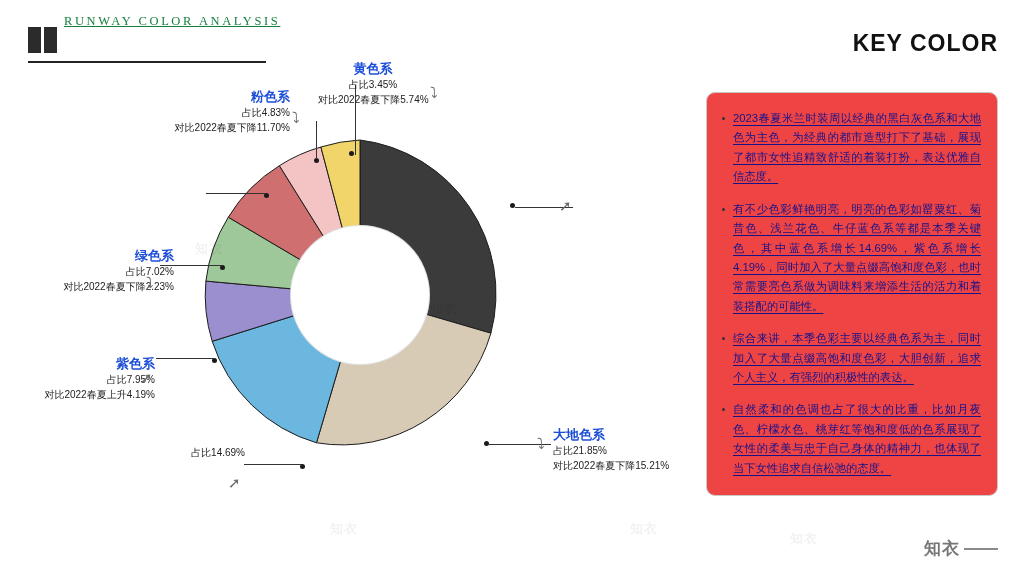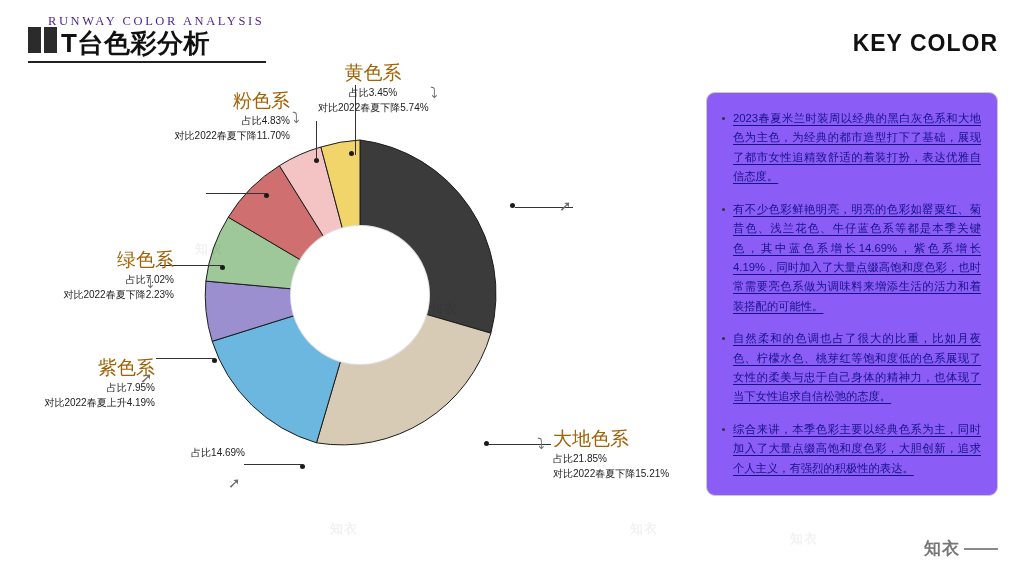--- a/index.html
+++ b/index.html
@@ -7,23 +7,24 @@
     width:1024px;height:576px;
     background:#ffffff;
     font-family:"Liberation Sans","DejaVu Sans",sans-serif;
     color:#111;
     overflow:hidden;
     position:relative;
   }
   
   .header{position:absolute;left:28px;top:14px;}
   .header .eyebrow{
-    font-size:12.5px;letter-spacing:2.6px;color:#4c1d95;
+    font-size:12.5px;letter-spacing:2.6px;color:#15803d;
     font-family:"Liberation Serif","DejaVu Serif",serif;
-    margin-left:20px;
+    margin-left:36px;
+    text-decoration:underline;
   }
   .header .title-row{display:flex;align-items:flex-end;margin-top:-2px;}
   .header .logo-blocks{display:flex;gap:3px;margin-right:4px;margin-bottom:3px;}
   .header .logo-blocks i{display:block;width:13px;height:26px;background:#2b2b2b;}
   .header .title{
     font-size:26px;font-weight:bold;letter-spacing:0.5px;color:#111;line-height:1;
   }
   .header .rule{width:238px;height:2px;background:#222;margin-top:5px;margin-left:0;}
   .key-color{
     position:absolute;right:26px;top:30px;
@@ -40,36 +41,36 @@
   .donut::after{
     content:"";position:absolute;left:50%;top:50%;
     width:140px;height:140px;margin:-70px 0 0 -70px;
     background:#fff;border-radius:50%;
     box-shadow:0 0 0 1px rgba(0,0,0,0.12) inset;
   }
   .donut svg{position:absolute;left:0;top:0;}
 
   
   .lbl{position:absolute;}
-  .lbl .name{font-size:19px;font-weight:normal;color:#a16207;white-space:nowrap;}
+  .lbl .name{font-size:13px;font-weight:bold;color:#1d4ed8;white-space:nowrap;}
   .lbl .l1,.lbl .l2{font-size:10px;color:#222;white-space:nowrap;line-height:1.45;}
   .lbl.right .name{text-align:left;}
   .lbl.left{text-align:right;}
   .lbl.center{text-align:center;}
   .dot{position:absolute;width:5px;height:5px;border-radius:50%;background:#1b1b1b;}
 
   .arrow{position:absolute;color:#6b6b6b;font-size:15px;line-height:1;}
 
   
   .leader{position:absolute;background:#333;height:1px;transform-origin:left center;}
 
   
   .panel{
     position:absolute;left:706px;top:92px;width:292px;height:404px;
-    border:1px solid #c9c9c9;border-radius:9px;background:#8b5cf6;
+    border:1px solid #c9c9c9;border-radius:9px;background:#ef4444;
     padding:16px 16px 10px 10px;box-sizing:border-box;
   }
   .panel ul{margin:0;padding:0 0 0 16px;list-style:none;}
   .panel li{
     position:relative;font-size:11.3px;line-height:1.72;color:#15138a;
     margin-bottom:13px;text-align:justify;
     text-decoration:underline;text-decoration-color:#15138a;text-underline-offset:2.5px;
   }
   .panel li::before{
     content:"";position:absolute;left:-11px;top:8px;
@@ -91,21 +92,20 @@
 </head>
 <body>
 
 <div class="header">
   <div class="eyebrow">RUNWAY COLOR ANALYSIS</div>
   <div class="title-row">
     <span class="logo-blocks">
         <i></i>
         <i></i>
       </span>
-    <span class="title">T台色彩分析</span>
   </div>
   <div class="rule"></div>
 </div>
 <div class="key-color">KEY COLOR</div>
 
 <div class="chart-area">
 
   <div class="donut-wrap">
     <div class="donut">
       <svg width="330" height="330" viewBox="0 0 330 330">
@@ -188,22 +188,22 @@
     <div class="l1">占比3.45%</div>
     <div class="l2">对比2022春夏下降5.74%</div>
   </div>
   <div class="arrow" style="left:430px;top:30px;">⤵</div>
 </div>
 
 <div class="panel">
   <ul>
     <li>2023春夏米兰时装周以经典的黑白灰色系和大地色为主色，为经典的都市造型打下了基础，展现了都市女性追精致舒适的着装打扮，表达优雅自信态度。</li>
     <li>有不少色彩鲜艳明亮，明亮的色彩如罂粟红、菊昔色、浅兰花色、牛仔蓝色系等都是本季关键色，其中蓝色系增长14.69%，紫色系增长4.19%，同时加入了大量点缀高饱和度色彩，也时常需要亮色系做为调味料来增添生活的活力和着装搭配的可能性。</li>
+    <li>综合来讲，本季色彩主要以经典色系为主，同时加入了大量点缀高饱和度色彩，大胆创新，追求个人主义，有强烈的积极性的表达。</li>
     <li>自然柔和的色调也占了很大的比重，比如月夜色、柠檬水色、桃芽红等饱和度低的色系展现了女性的柔美与忠于自己身体的精神力，也体现了当下女性追求自信松弛的态度。</li>
-    <li>综合来讲，本季色彩主要以经典色系为主，同时加入了大量点缀高饱和度色彩，大胆创新，追求个人主义，有强烈的积极性的表达。</li>
   </ul>
 </div>
 
 <div class="wm" style="left:195px;top:240px;">知衣</div>
 <div class="wm" style="left:430px;top:300px;">知衣</div>
 <div class="wm" style="left:330px;top:520px;">知衣</div>
 <div class="wm" style="left:630px;top:520px;">知衣</div>
 <div class="wm" style="left:790px;top:530px;">知衣</div>
 
 <div class="brand">

